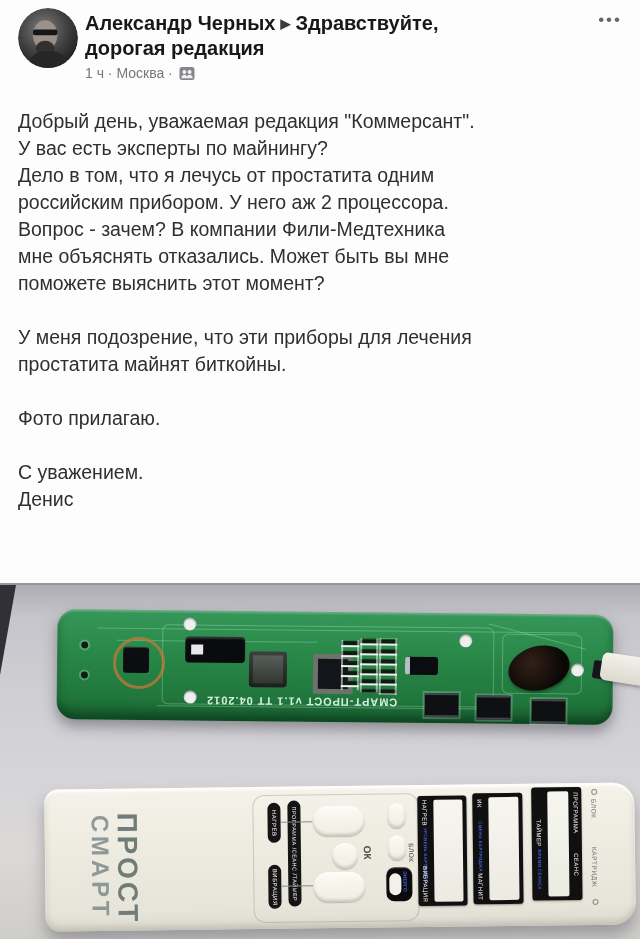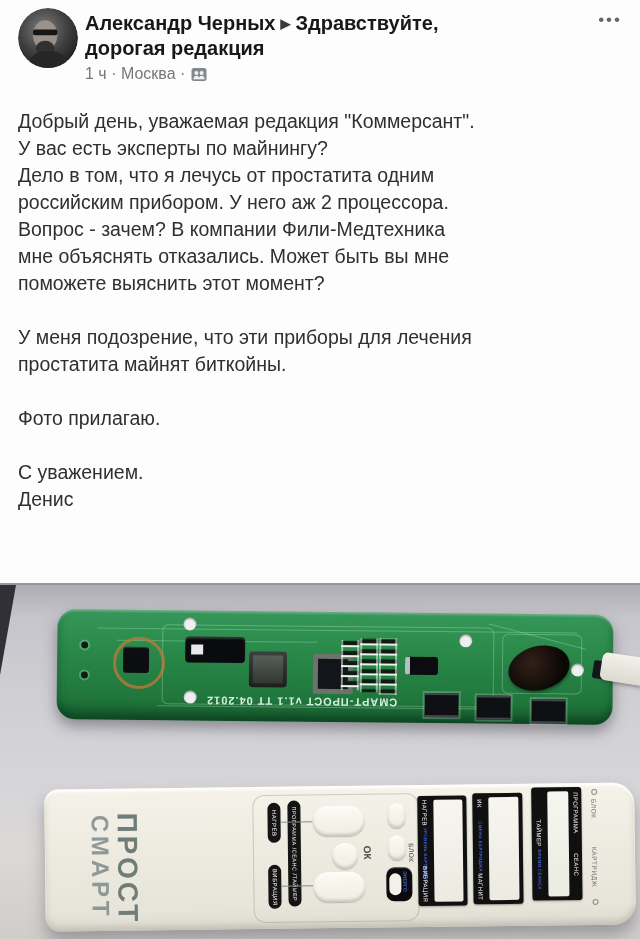--- a/index.html
+++ b/index.html
@@ -8,21 +8,21 @@
     background:#fdfdfd;font-family:"Liberation Sans",sans-serif;
     -webkit-font-smoothing:antialiased;
   }
   
   .hdr{position:absolute;left:0;top:0;width:640px;height:100px;}
   .avatar{position:absolute;left:18px;top:8px;width:60px;height:60px;border-radius:50%;overflow:hidden;}
   .headline{position:absolute;left:85px;top:11px;width:480px;
     font-size:20px;font-weight:700;color:#17181a;line-height:25px;}
   .headline .aud{white-space:pre-line;}
   .share-arrow{font-size:13px;color:#3b3c3e;margin:0 5px;vertical-align:2px;}
-  .meta{position:absolute;left:85px;top:65px;font-size:16px;color:#75777b;display:flex;align-items:center;gap:6px;}
+  .meta{position:absolute;left:85px;top:65px;font-size:14px;color:#75777b;display:flex;align-items:flex-end;gap:6px;}
   .more{position:absolute;right:18px;top:10px;font-size:17px;letter-spacing:2px;color:#606770;cursor:pointer;}
   
   .body-text{position:absolute;left:18px;top:108px;width:606px;
     font-size:19.5px;line-height:27px;color:#2e2f31;white-space:pre-line;}
   
   .photo{position:absolute;left:0;top:583px;width:640px;height:356px;overflow:hidden;
     background:linear-gradient(180deg,#aeadb4 0%,#c6c5cb 9%,#cfced3 30%,#d5d4d8 52%,#dbd9d6 75%,#cfcdc9 100%);
     border-top:2px solid #97969d;}
   .corner-wedge{position:absolute;left:0;top:0;width:0;height:0;
     border-left:16px solid #303036;border-bottom:90px solid transparent;}

